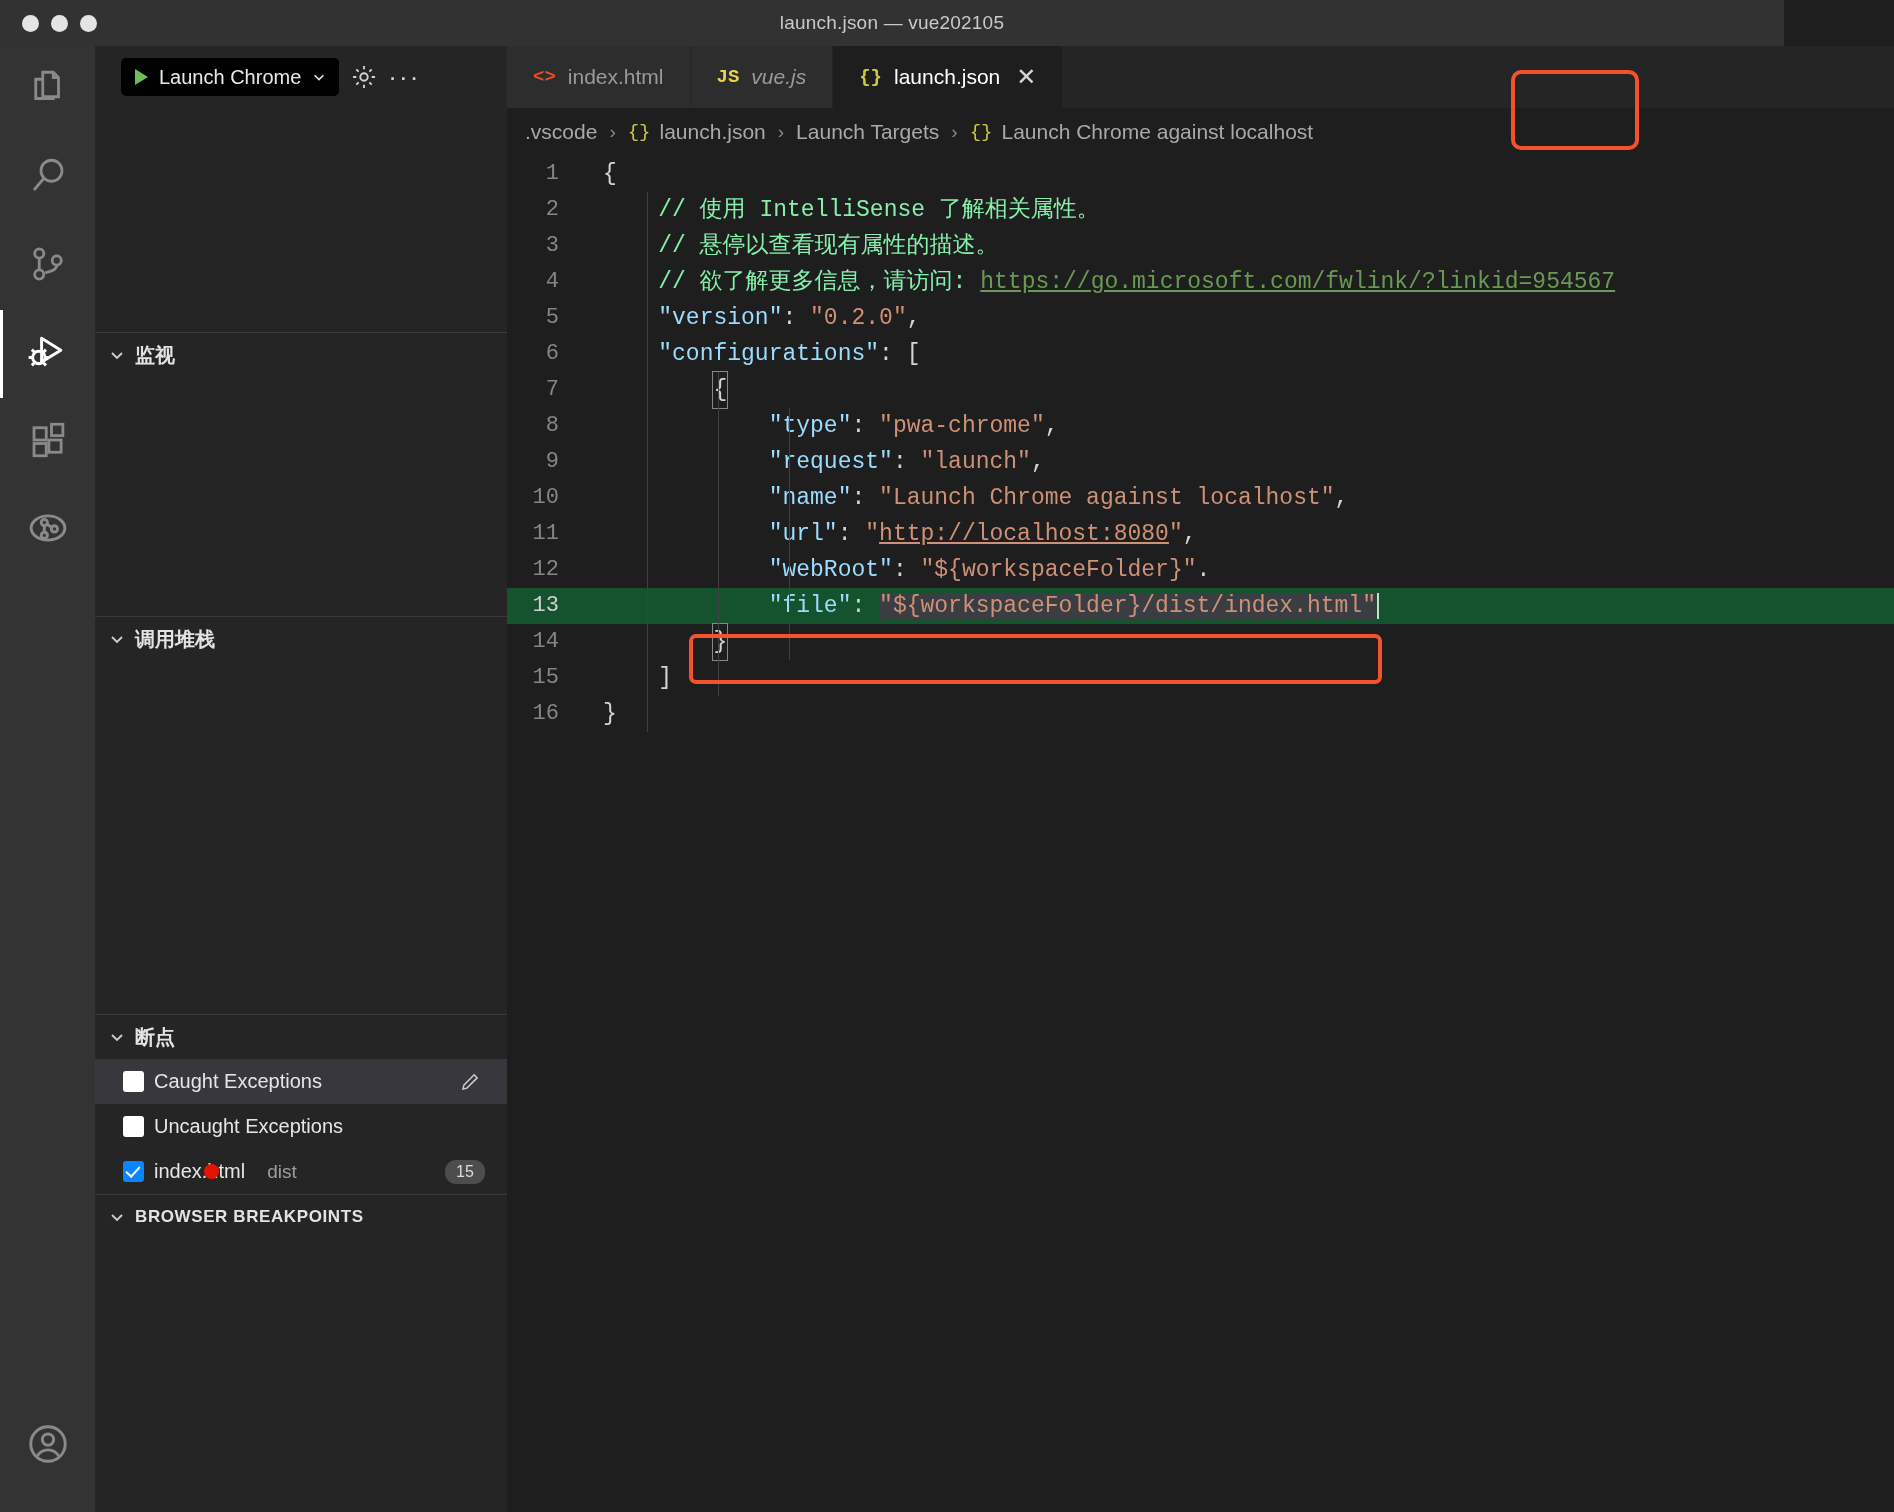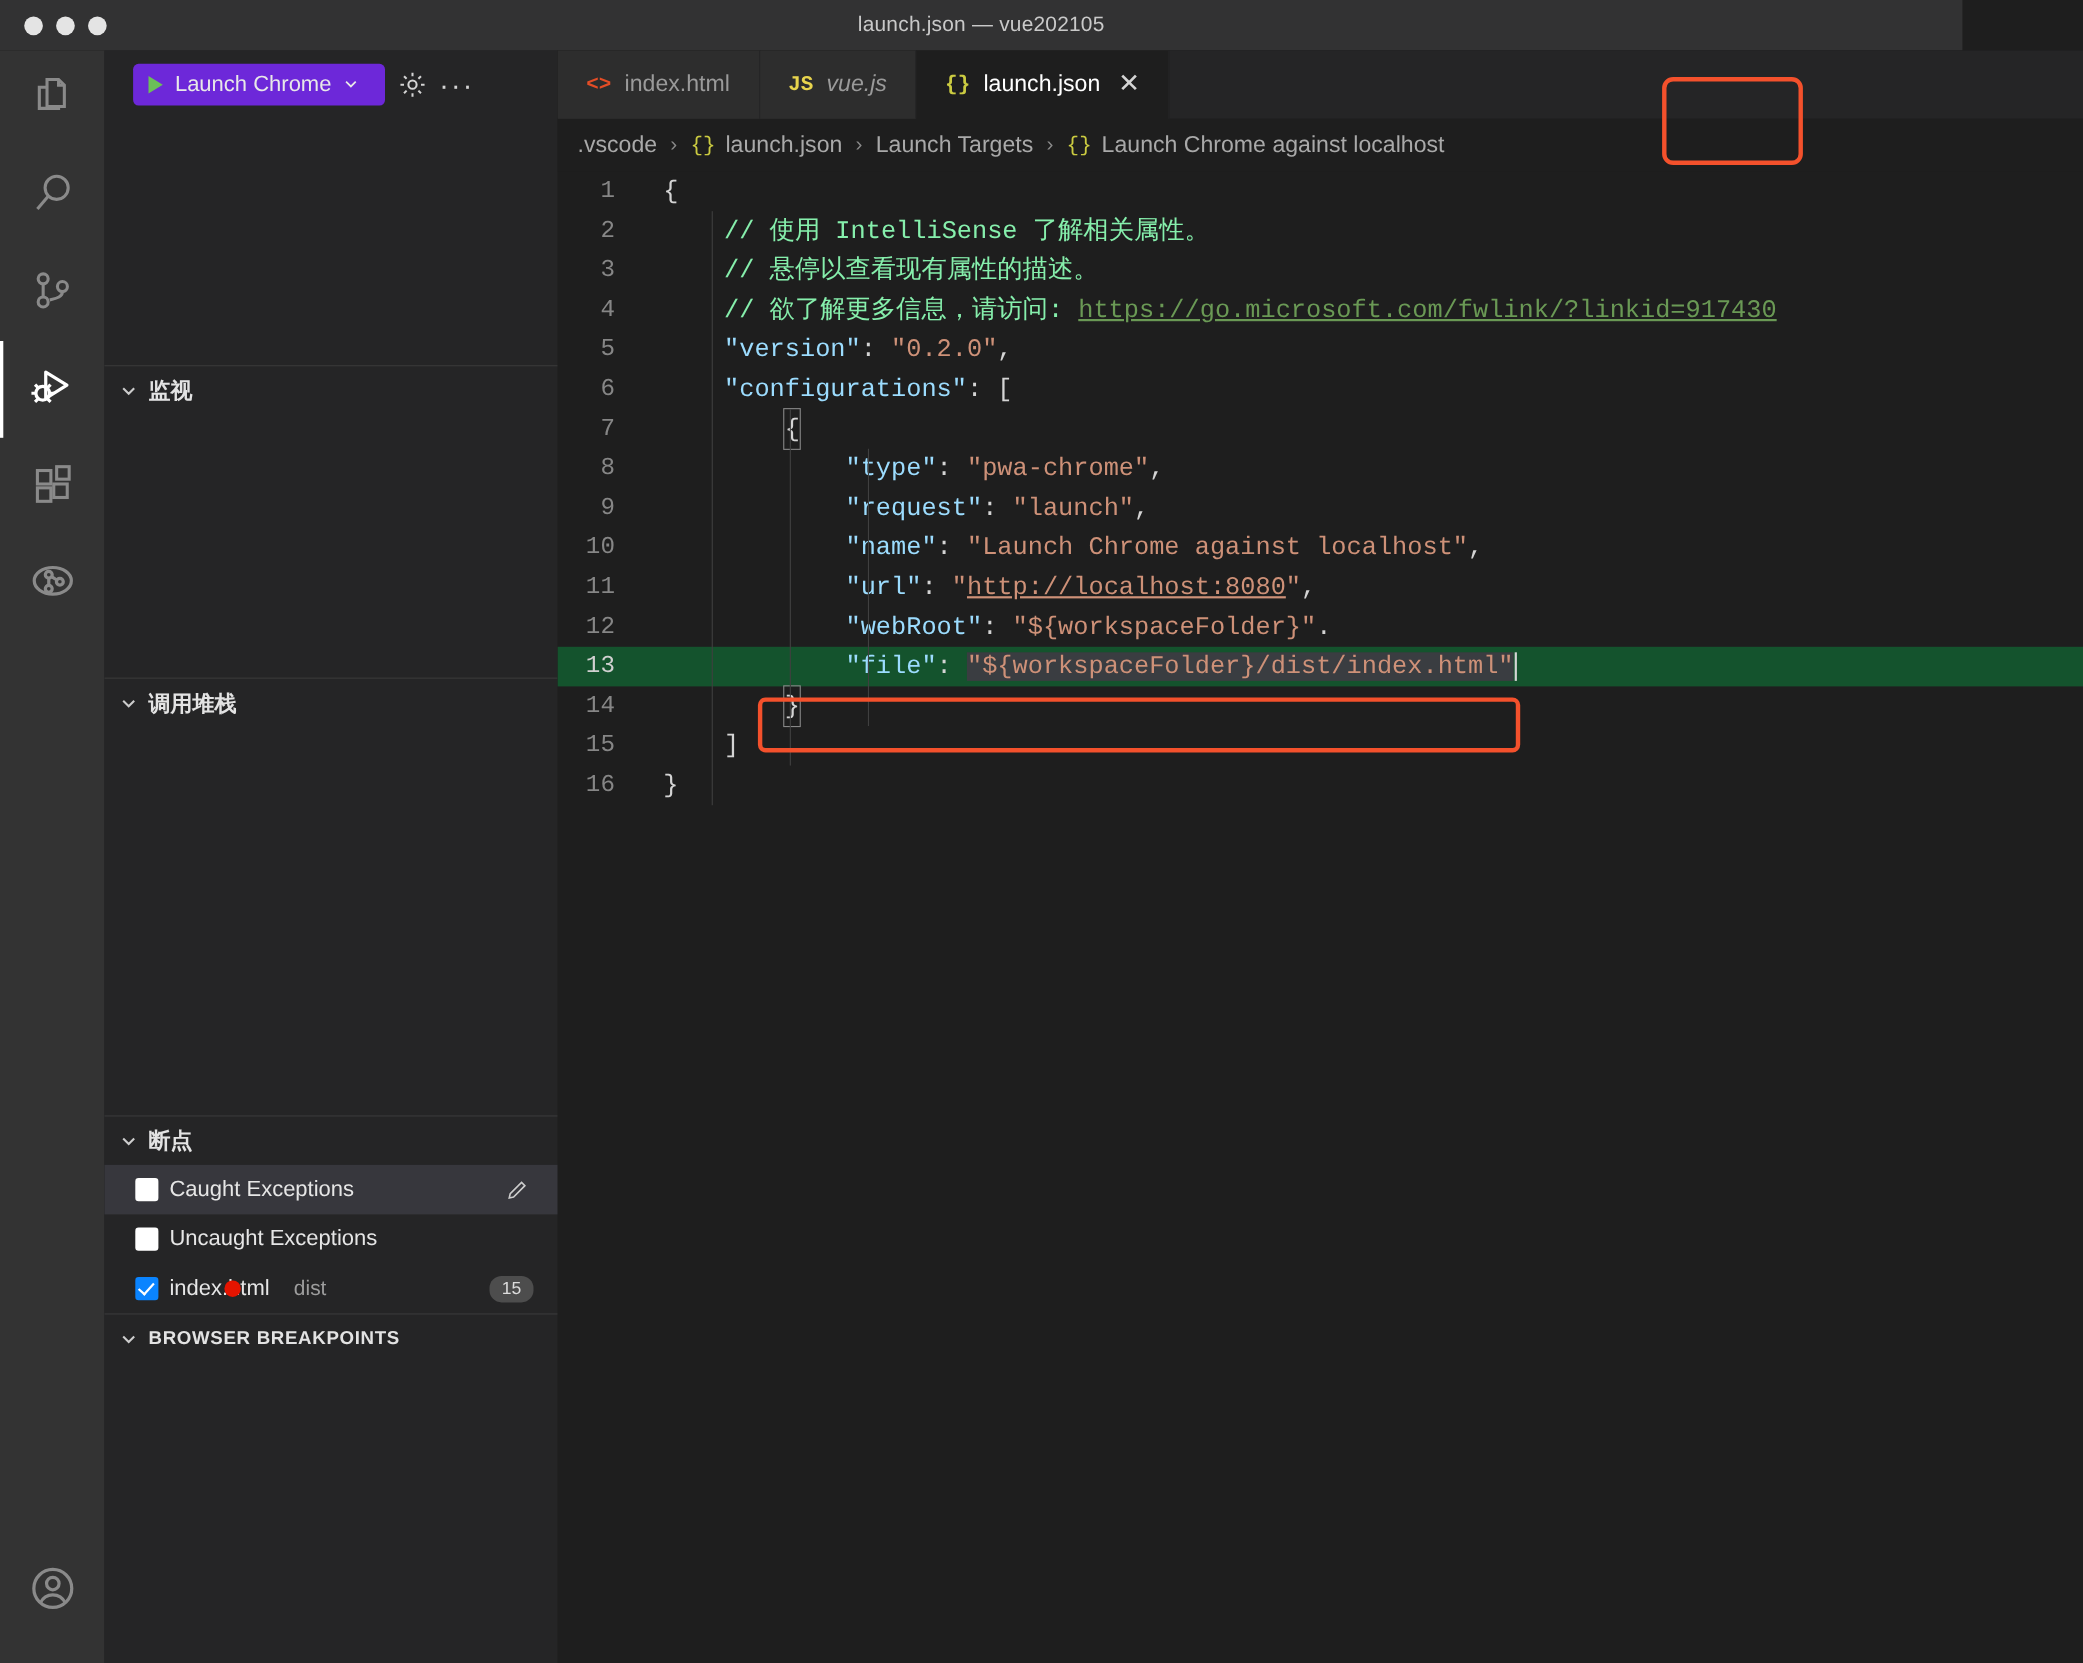--- a/index.html
+++ b/index.html
@@ -49,23 +49,23 @@
   
   #sidebar {
     position: absolute; top: 46px; left: 95px;
     width: 412px; height: 1466px;
     background: #252526;
   }
   #debug-toolbar {
     height: 62px; display: flex; align-items: center; padding-left: 26px; gap: 10px;
   }
   #launch-select {
-    height: 38px; background: #6d28d9; border-radius: 5px;
+    height: 38px; background: #000000; border-radius: 5px;
     display: flex; align-items: center; gap: 11px;
-    padding: 0 24px 0 12px; color: #e8e8e8; font-size: 20px;
+    padding: 0 13px 0 12px; color: #e8e8e8; font-size: 20px;
   }
   #launch-select .play-tri {
     width: 0; height: 0;
     border-left: 13px solid #6bbf59;
     border-top: 8px solid transparent;
     border-bottom: 8px solid transparent;
     margin-left: 2px;
   }
   .chev-small { width: 14px; height: 14px; }
   .chev-small path { stroke: #e8e8e8; stroke-width: 1.8; fill: none; }
@@ -409,21 +409,21 @@
       <span class="ctext c-comment">    // 使用 IntelliSense 了解相关属性。</span>
     </div>
 
     <div class="code-line">
       <span class="ln">3</span>
       <span class="ctext c-comment">    // 悬停以查看现有属性的描述。</span>
     </div>
 
     <div class="code-line">
       <span class="ln">4</span>
-      <span class="ctext"><span class="c-comment">    // 欲了解更多信息，请访问: </span><span class="c-link">https://go.microsoft.com/fwlink/?linkid=917430</span></span>
+      <span class="ctext"><span class="c-comment">    // 欲了解更多信息，请访问: </span><span class="c-link">https://go.microsoft.com/fwlink/?linkid=954567</span></span>
     </div>
 
     <div class="code-line">
       <span class="ln">5</span>
       <span class="ctext">    <span class="c-key">"version"</span><span class="c-punct">: </span><span class="c-str">"0.2.0"</span><span class="c-punct">,</span></span>
     </div>
 
     <div class="code-line">
       <span class="ln">6</span>
       <span class="ctext">    <span class="c-key">"configurations"</span><span class="c-punct">: [</span></span>

